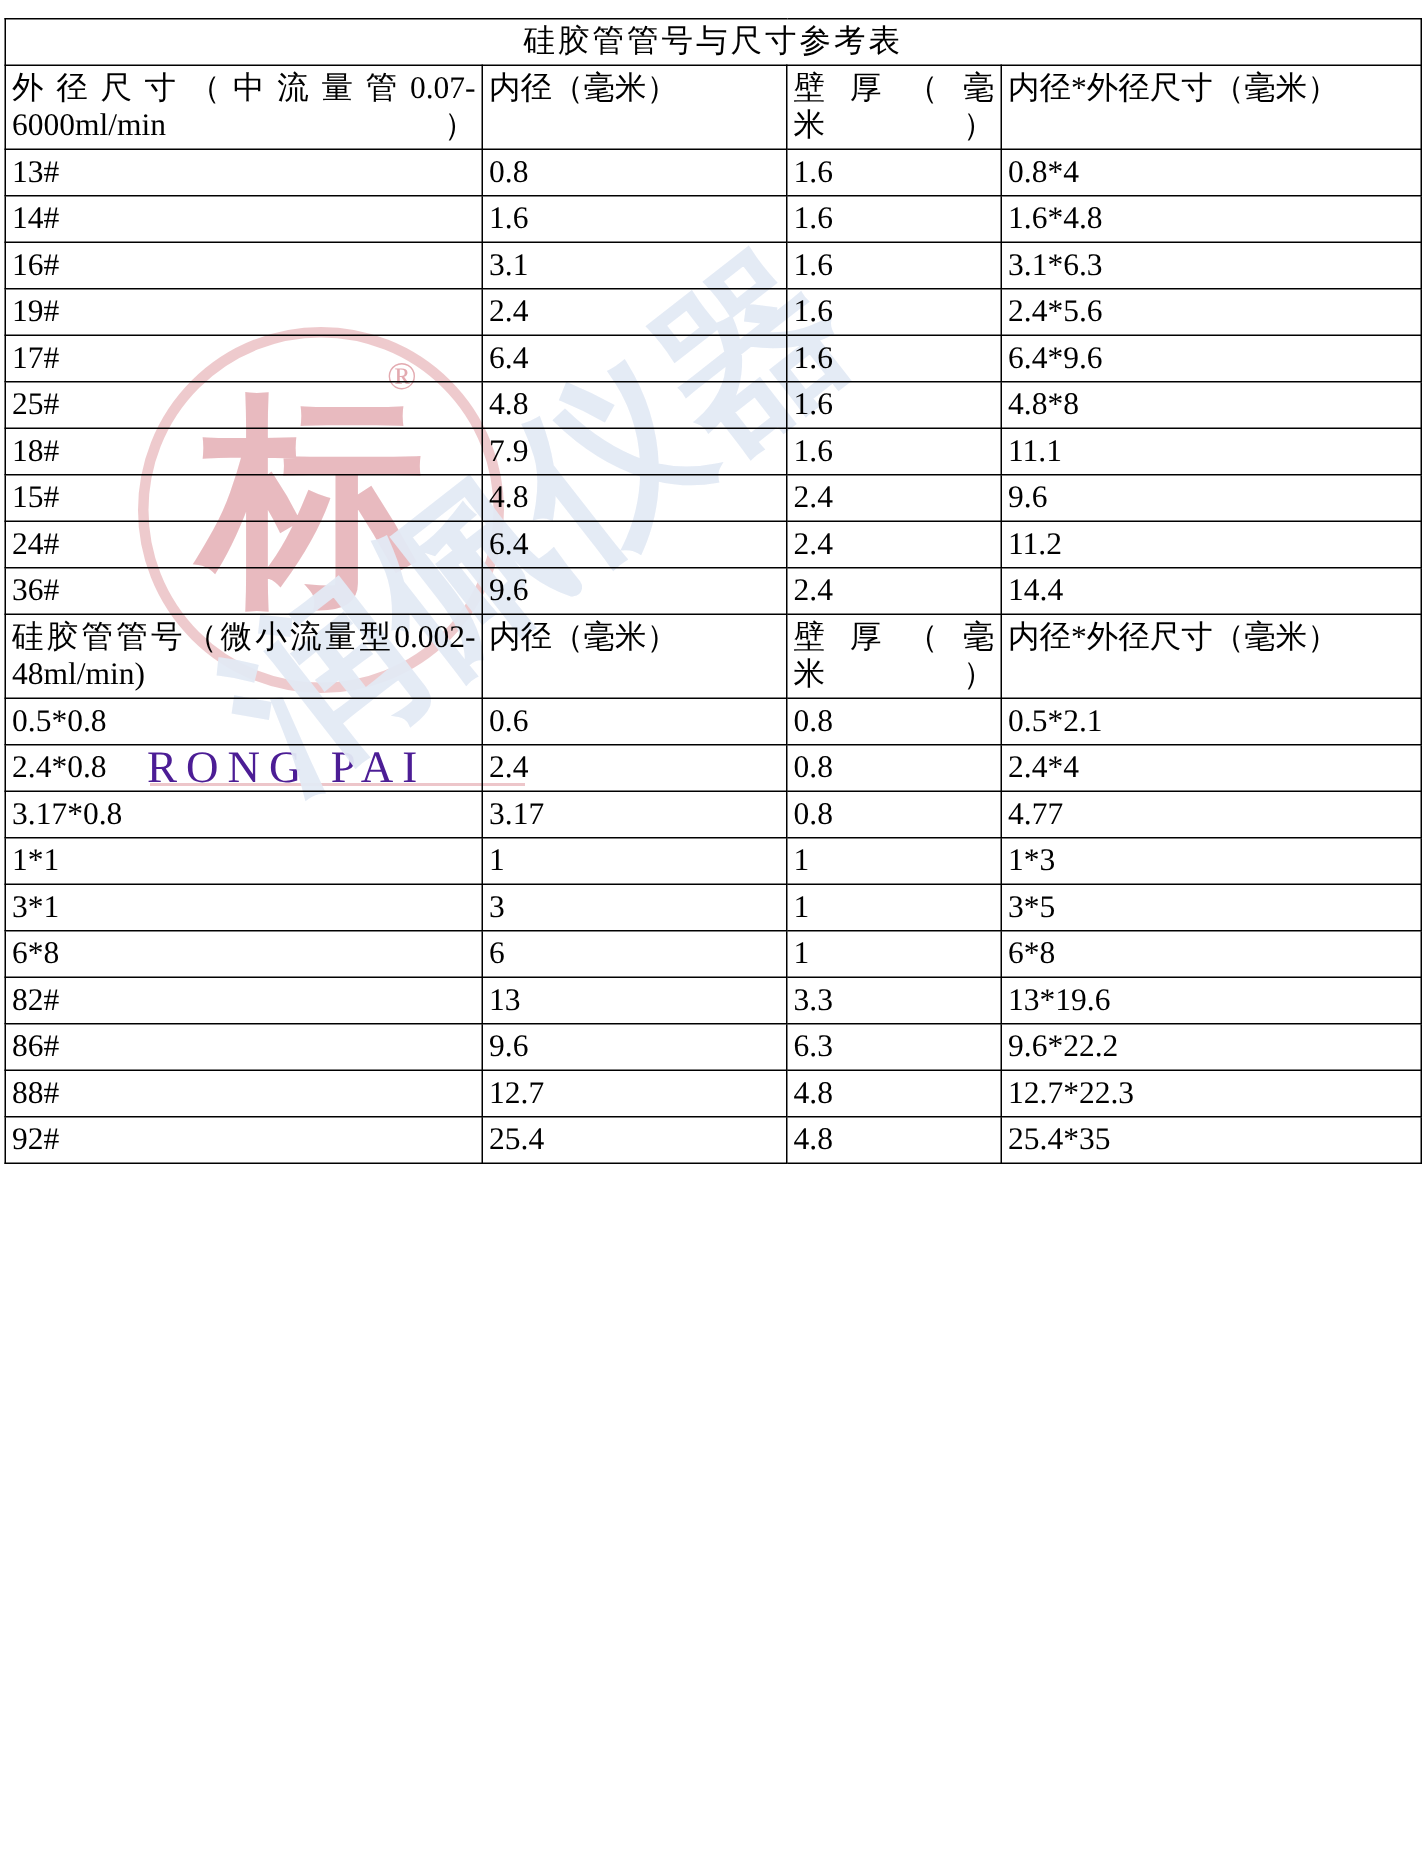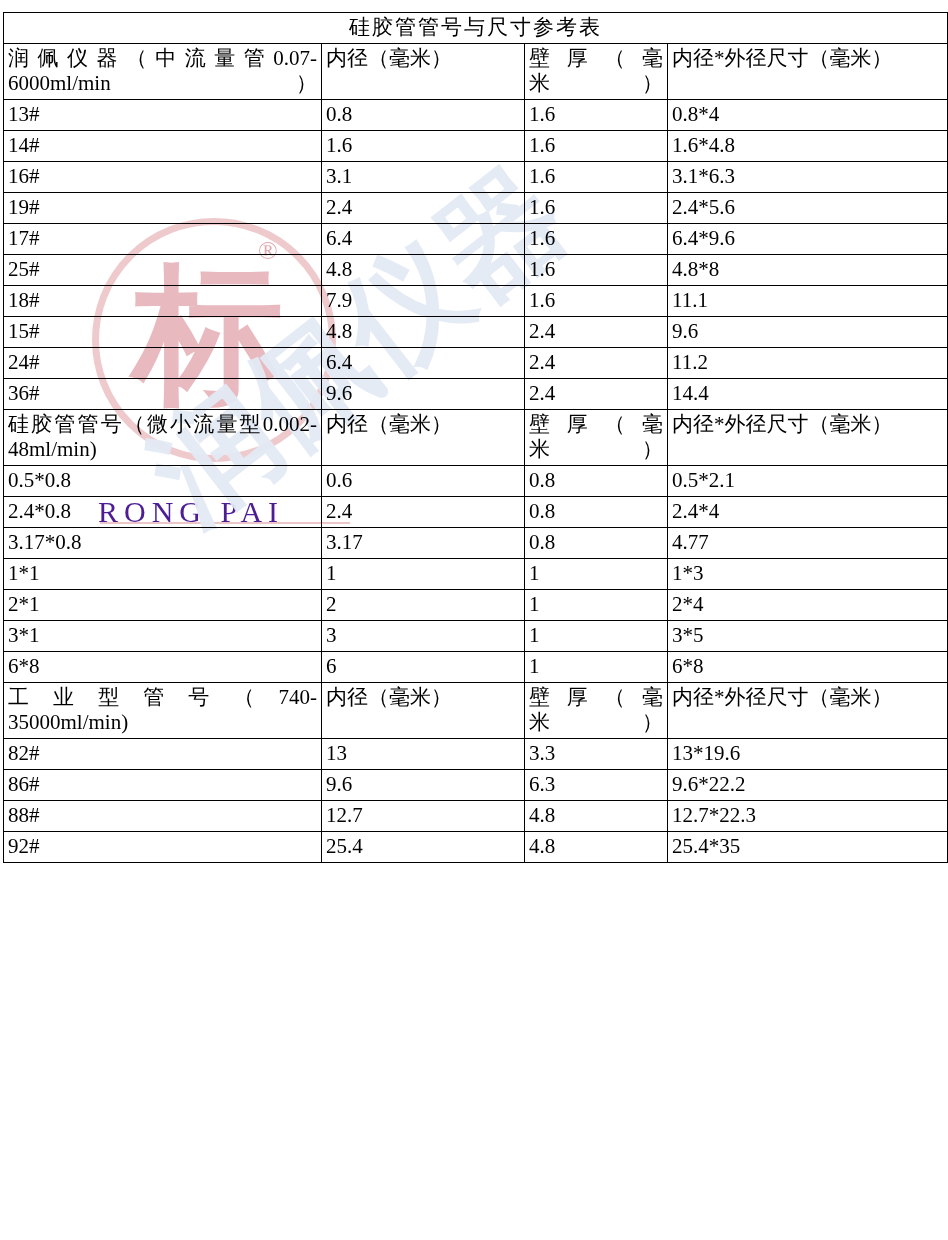--- a/index.html
+++ b/index.html
@@ -149,21 +149,21 @@
       <col class="c1">
         <col class="c2">
         <col class="c3">
         <col class="c4">
     </colgroup>
     <tbody id="table-body">
       <tr>
         <td class="title-cell" colspan="4">硅胶管管号与尺寸参考表</td>
       </tr>
     <tr class="group-head row-tall">
-          <td class="justify">润佩仪器（中流量管0.07-6000ml/min）</td>
+          <td class="justify">外径尺寸（中流量管0.07-6000ml/min）</td>
           <td>内径（毫米）</td>
           <td class="justify">壁 厚 （ 毫米）</td>
           <td>内径*外径尺寸（毫米）</td>
         </tr>
         <tr>
           <td>13#</td>
           <td>0.8</td>
           <td>1.6</td>
           <td>0.8*4</td>
         </tr>
@@ -245,42 +245,30 @@
           <td>0.8</td>
           <td>4.77</td>
         </tr>
         <tr>
           <td>1*1</td>
           <td>1</td>
           <td>1</td>
           <td>1*3</td>
         </tr>
         <tr>
-          <td>2*1</td>
-          <td>2</td>
-          <td>1</td>
-          <td>2*4</td>
-        </tr>
-        <tr>
           <td>3*1</td>
           <td>3</td>
           <td>1</td>
           <td>3*5</td>
         </tr>
         <tr>
           <td>6*8</td>
           <td>6</td>
           <td>1</td>
           <td>6*8</td>
-        </tr>
-        <tr class="group-head row-tall">
-          <td class="justify">工 业 型 管 号 （ 740-35000ml/min)</td>
-          <td>内径（毫米）</td>
-          <td class="justify">壁 厚 （ 毫米）</td>
-          <td>内径*外径尺寸（毫米）</td>
         </tr>
         <tr>
           <td>82#</td>
           <td>13</td>
           <td>3.3</td>
           <td>13*19.6</td>
         </tr>
         <tr>
           <td>86#</td>
           <td>9.6</td>

